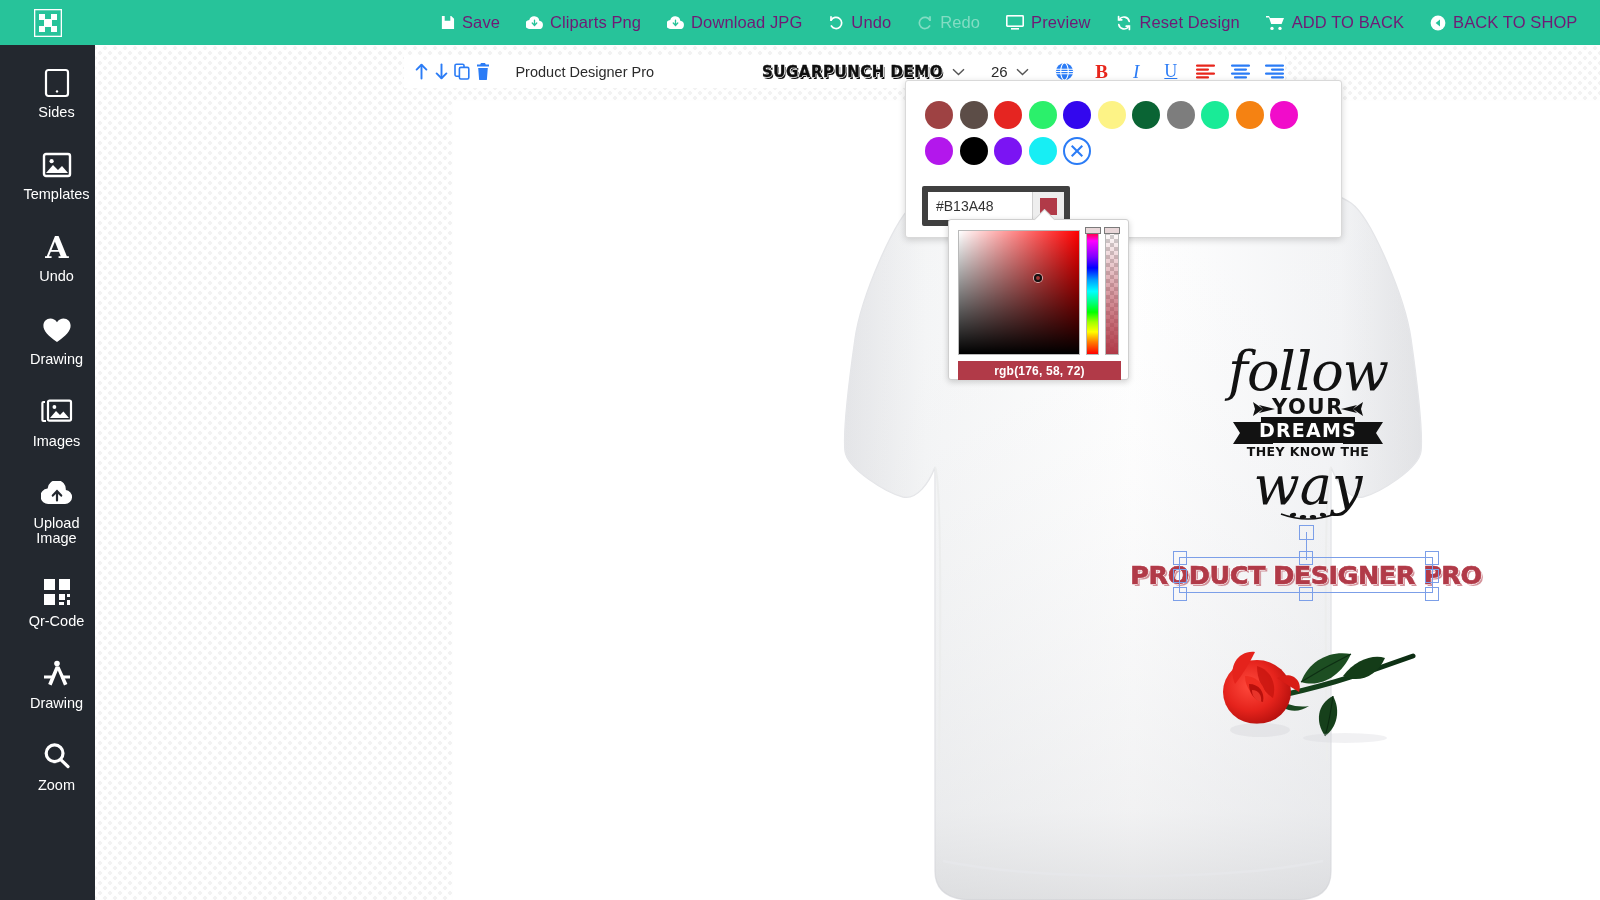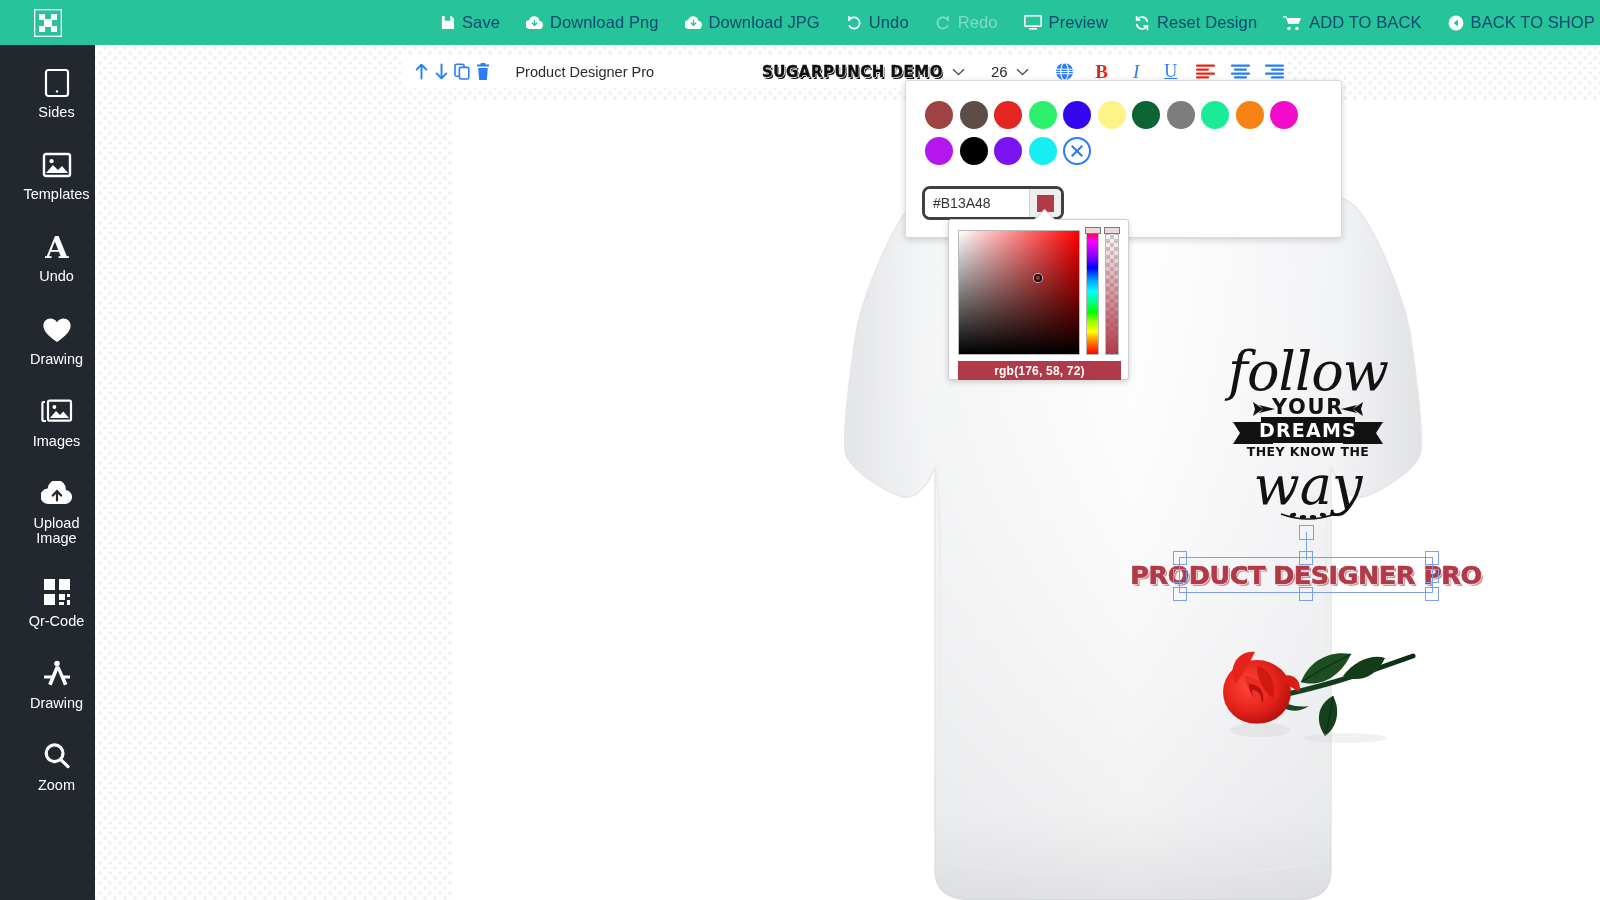--- a/index.html
+++ b/index.html
@@ -28,21 +28,21 @@
   #topbar-actions {
     display: flex; align-items: center;
     margin-left: 345px;
     gap: 26px;
   }
   .tb-item {
     display: flex; align-items: center;
     gap: 7px;
     font-size: 16.5px;
     letter-spacing: .1px;
-    color: #0c4a6e;
+    color: #701a75;
     cursor: pointer;
     white-space: nowrap;
   }
   .tb-item.disabled { color: #83dcc3; cursor: default; }
   .tb-item .ic { display: inline-flex; align-items: center; }
   .tb-item svg { display: block; }
 
   
   #sidebar {
     position: absolute; top: 45px; left: 0;
@@ -233,22 +233,22 @@
     content:''; position:absolute; left:50%; top:50%;
     width: 15px; height: 2px; background: #2b7cf6;
     transform-origin: center;
   }
   .swatch.none::before { transform: translate(-50%,-50%) rotate(45deg); }
   .swatch.none::after  { transform: translate(-50%,-50%) rotate(-45deg); }
 
   #hex-row {
     position: absolute; left: 16px; top: 105px;
     display: flex; align-items: stretch;
-    border: 3px solid #404040;
-    border-radius: 8px;
+    border: 6px solid #404040;
+    border-radius: 2px;
     overflow: hidden;
     background: #fff;
   }
   #hex-input {
     width: 104px; height: 28px;
     border: 0; outline: 0;
     padding: 0 8px;
     font-size: 14px; color: #333;
     font-family: "Liberation Sans", sans-serif;
   }
@@ -360,21 +360,21 @@
       <span>Save</span>
     </div>
 
     <div class="tb-item">
       <span class="ic">
         <svg width="17" height="15" viewBox="0 0 18 16" fill="#fff">
           <path d="M4.5 15h9a4.5 4.5 0 0 0 .6-8.96A5.5 5.5 0 0 0 3.4 5.2 4.4 4.4 0 0 0 4.5 15z"></path>
           <path d="M9 5.5v5.2M6.6 8.6L9 11.2l2.4-2.6" stroke="#27c39a" stroke-width="1.4" fill="none" stroke-linecap="round"></path>
         </svg>
       </span>
-      <span>Download Png</span>
+      <span>Cliparts Png</span>
     </div>
 
     <div class="tb-item">
       <span class="ic">
         <svg width="17" height="15" viewBox="0 0 18 16" fill="#fff">
           <path d="M4.5 15h9a4.5 4.5 0 0 0 .6-8.96A5.5 5.5 0 0 0 3.4 5.2 4.4 4.4 0 0 0 4.5 15z"></path>
           <path d="M9 5.5v5.2M6.6 8.6L9 11.2l2.4-2.6" stroke="#27c39a" stroke-width="1.4" fill="none" stroke-linecap="round"></path>
         </svg>
       </span>
       <span>Download JPG</span>

